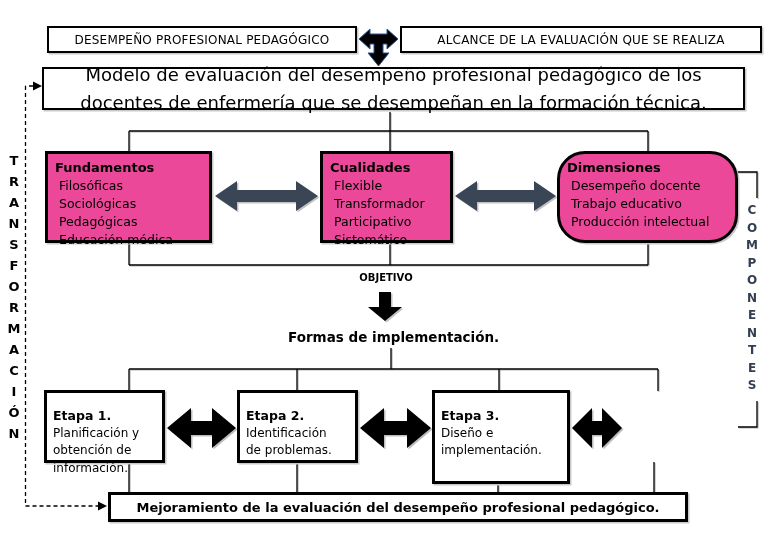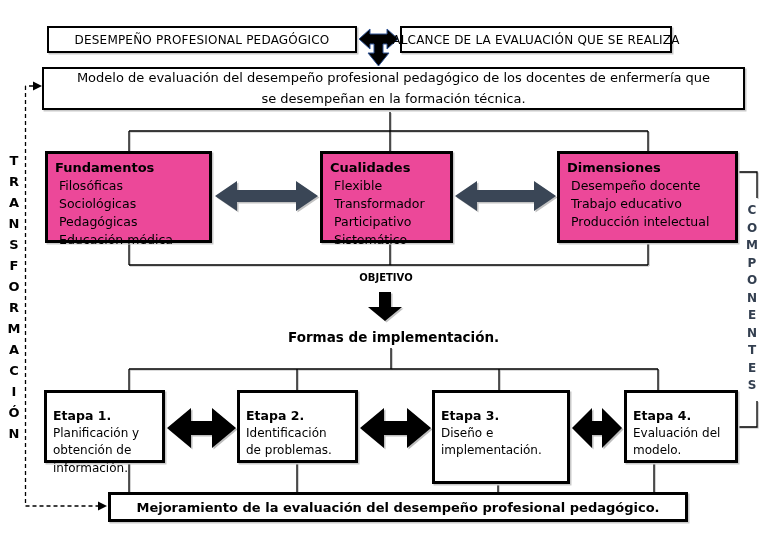--- a/index.html
+++ b/index.html
@@ -7,21 +7,21 @@
     position:relative;width:770px;height:546px;background:#ffffff;overflow:hidden;
     font-family:"DejaVu Sans","Liberation Sans",sans-serif;color:#000;
   }
   .abs{position:absolute;box-sizing:border-box;}
   .box{
     background:#fff;border:2px solid #000;display:flex;align-items:center;
     justify-content:center;text-align:center;box-shadow:1.5px 1.5px 0 #c9c9c9;
   }
   .box-thick{border-width:3px;}
   .toprow{font-size:12px;white-space:nowrap;letter-spacing:.2px;}
-  .modelo{font-size:13px;line-height:1.55;padding:2px 26px;}
+  .modelo{font-size:18px;line-height:1.55;padding:2px 26px;}
   .comp-box{
     background:#ec4899;border:3px solid #000;box-shadow:1.5px 1.5px 0 #c9c9c9;
     padding:5px 4px 0 7px;font-size:12.5px;line-height:18px;
     display:block;text-align:left;
   }
   .comp-box .t{font-weight:bold;font-size:13px;}
   .comp-box .i{padding-left:4px;white-space:nowrap;}
   .etapa-box{
     background:#fff;border:3px solid #000;box-shadow:1.5px 1.5px 0 #c9c9c9;
     padding:14px 3px 0 6px;font-size:12px;line-height:17.5px;text-align:left;
@@ -84,21 +84,21 @@
       <polygon points="572,428 592,408 592,421 602,421 602,408 622,428 602,448 602,435 592,435 592,448"></polygon>
     </g>
     <polygon fill="#000" points="167,428 191,408 191,421 212,421 212,408 236,428 212,448 212,435 191,435 191,448"></polygon>
     <polygon fill="#000" points="360,428 384,408 384,421 407,421 407,408 431,428 407,448 407,435 384,435 384,448"></polygon>
     <polygon fill="#000" points="572,428 592,408 592,421 602,421 602,408 622,428 602,448 602,435 592,435 592,448"></polygon>
   </svg>
 
   <div class="abs box toprow" style="left:47px;top:26px;width:310px;height:27px;">
     <span>DESEMPEÑO PROFESIONAL PEDAGÓGICO</span>
   </div>
-  <div class="abs box toprow" style="left:400px;top:26px;width:272px;height:27px;">
+  <div class="abs box toprow" style="left:400px;top:26px;width:362px;height:27px;">
     <span>ALCANCE DE LA EVALUACIÓN QUE SE REALIZA</span>
   </div>
 
   <div class="abs box modelo" style="left:42px;top:67px;width:703px;height:43px;">
     <span>Modelo de evaluación del desempeño profesional pedagógico de los docentes de enfermería que se desempeñan en la formación técnica.</span>
   </div>
 
   <div id="transformacion" class="abs vstack" style="left:3px;top:150px;">T<br>R<br>A<br>N<br>S<br>F<br>O<br>R<br>M<br>A<br>C<br>I<br>Ó<br>N</div>
   <div id="componentes" class="abs vstack" style="left:742px;top:202px;">C<br>O<br>M<br>P<br>O<br>N<br>E<br>N<br>T<br>E<br>S</div>
 
@@ -109,21 +109,21 @@
     <div class="i">Pedagógicas</div>
     <div class="i">Educación médica</div>
   </div>
   <div class="abs comp-box" style="left:320px;top:151px;width:133px;height:92px;">
     <div class="t">Cualidades</div>
     <div class="i">Flexible</div>
     <div class="i">Transformador</div>
     <div class="i">Participativo</div>
     <div class="i">Sistemático</div>
   </div>
-  <div class="abs comp-box" style="left:557px;top:151px;width:181px;height:92px;">
+  <div class="abs comp-box" style="left:557px;top:151px;width:181px;height:92px;border-radius:28px;">
     <div class="t">Dimensiones</div>
     <div class="i">Desempeño docente</div>
     <div class="i">Trabajo educativo</div>
     <div class="i">Producción intelectual</div>
   </div>
 
   <div class="abs bold-label" style="left:336px;top:272px;width:100px;">OBJETIVO</div>
   <div class="abs bold-label" style="left:288px;top:329px;width:210px;font-size:13.5px;">Formas de implementación.</div>
 
   <div class="abs etapa-box" style="left:44px;top:390px;width:121px;height:73px;">
@@ -135,23 +135,18 @@
   <div class="abs etapa-box" style="left:237px;top:390px;width:121px;height:73px;">
     <div class="t">Etapa 2.</div>
     <div>Identificación</div>
     <div>de problemas.</div>
   </div>
   <div class="abs etapa-box" style="left:432px;top:390px;width:138px;height:94px;">
     <div class="t">Etapa 3.</div>
     <div>Diseño e</div>
     <div>implementación.</div>
   </div>
-  <div class="abs etapa-box" style="left:624px;top:390px;width:114px;height:73px;">
-    <div class="t">Etapa 4.</div>
-    <div>Evaluación del</div>
-    <div>modelo.</div>
-  </div>
 
   <div class="abs box box-thick mejora" style="left:108px;top:492px;width:580px;height:30px;">
     <span>Mejoramiento de la evaluación del desempeño profesional pedagógico.</span>
   </div>
 
 </div>
 
 </body></html>

